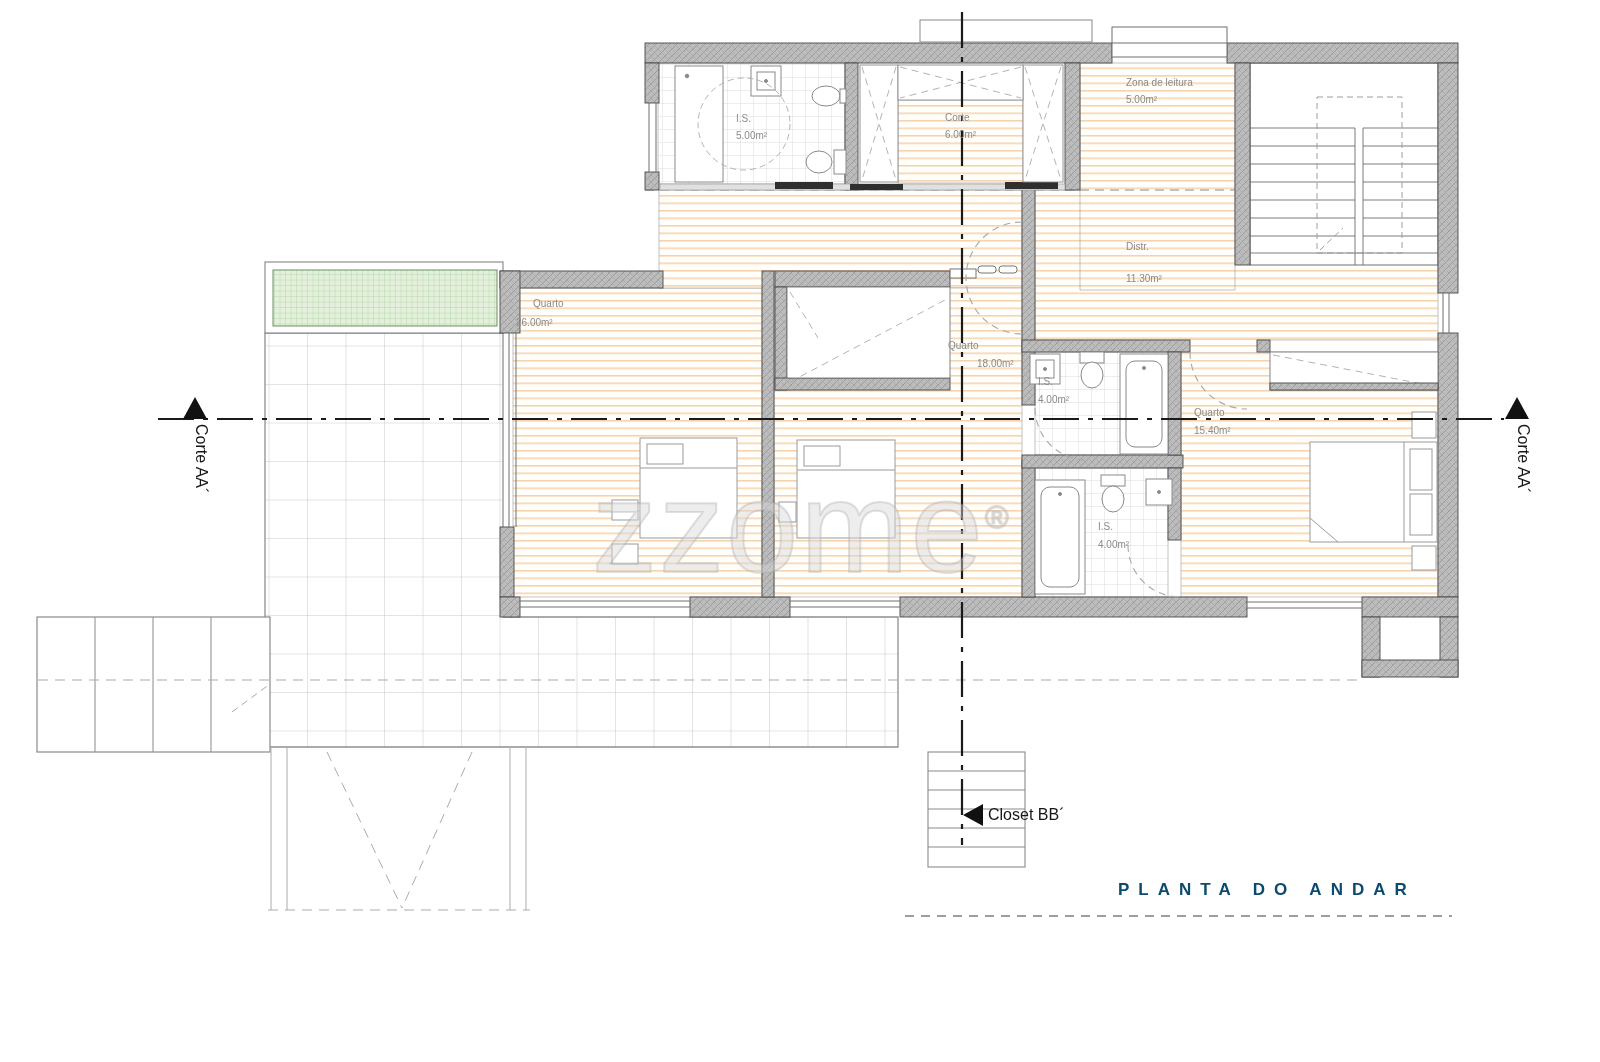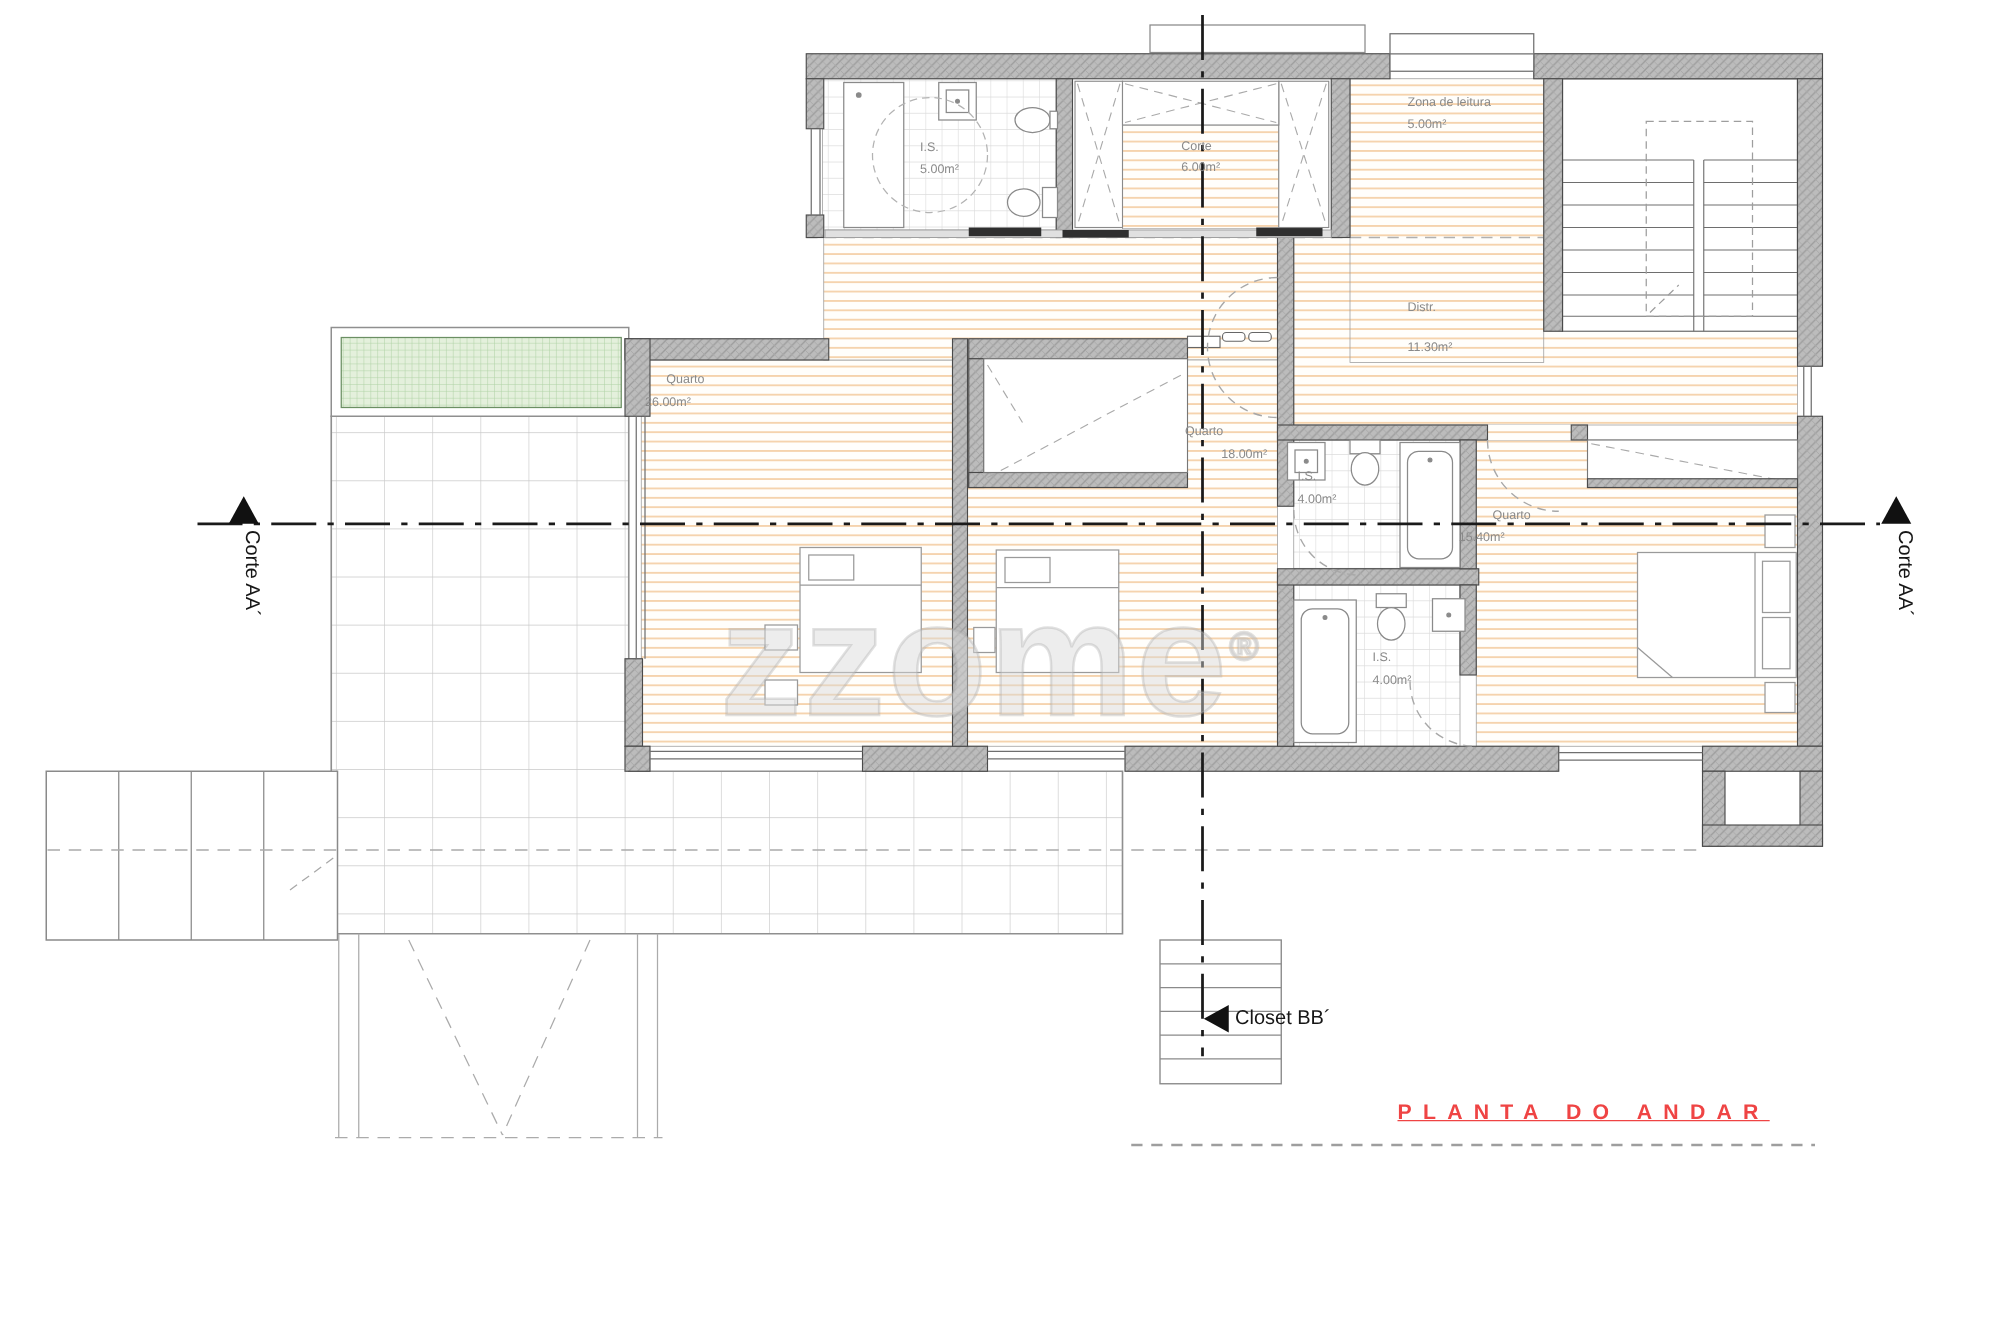--- a/index.html
+++ b/index.html
@@ -3,22 +3,22 @@
 <meta charset="utf-8">
 <style>
   html,body{margin:0;padding:0;background:#fff;}
   #stage{position:relative;width:1600px;height:1062px;background:#fff;overflow:hidden;
          font-family:"Liberation Sans", sans-serif;}
   svg{position:absolute;left:0;top:0;}
   .rl{position:absolute;font-size:10px;color:#8a8a8a;white-space:nowrap;line-height:1;}
   .section-label{position:absolute;font-size:16px;color:#161616;white-space:nowrap;line-height:1;}
   .vert{transform:rotate(90deg);transform-origin:0 0;}
   .plan-title{position:absolute;left:1118px;top:880px;font-size:17px;font-weight:600;
-              letter-spacing:9px;color:#ef4444;white-space:nowrap;text-decoration:underline;}
-  .watermark{position:absolute;left:576px;top:452px;font-size:130px;font-weight:bold;
+              letter-spacing:9px;color:#0c4a6e;white-space:nowrap;}
+  .watermark{position:absolute;left:592px;top:452px;font-size:130px;font-weight:normal;
              letter-spacing:2px;color:rgba(215,215,215,0.45);
              -webkit-text-stroke:2px rgba(170,170,170,0.35);white-space:nowrap;}
   .watermark .reg{font-size:32px;vertical-align:super;}
 </style>
 </head>
 <body>
 
 <div id="stage">
 <svg width="1600" height="1062" viewBox="0 0 1600 1062">
   <defs>
@@ -279,21 +279,21 @@
 <div class="rl" style="left:1126px;top:95px">5.00m²</div>
 <div class="rl" style="left:1126px;top:242px">Distr.</div>
 <div class="rl" style="left:1126px;top:274px">11.30m²</div>
 <div class="rl" style="left:533px;top:299px">Quarto</div>
 <div class="rl" style="left:516px;top:318px">26.00m²</div>
 <div class="rl" style="left:948px;top:341px">Quarto</div>
 <div class="rl" style="left:977px;top:359px">18.00m²</div>
 <div class="rl" style="left:1038px;top:377px">I.S.</div>
 <div class="rl" style="left:1038px;top:395px">4.00m²</div>
 <div class="rl" style="left:1194px;top:408px">Quarto</div>
-<div class="rl" style="left:1167px;top:426px">15.40m²</div>
+<div class="rl" style="left:1194px;top:426px">15.40m²</div>
 <div class="rl" style="left:1098px;top:522px">I.S.</div>
 <div class="rl" style="left:1098px;top:540px">4.00m²</div>
 
 <div class="section-label vert" style="left:209px;top:424px">Corte AA´</div>
 <div class="section-label vert" style="left:1531px;top:424px">Corte AA´</div>
 <div class="section-label" style="left:988px;top:807px">Closet BB´</div>
 
 <div class="plan-title">PLANTA DO ANDAR</div>
 </div>
 

